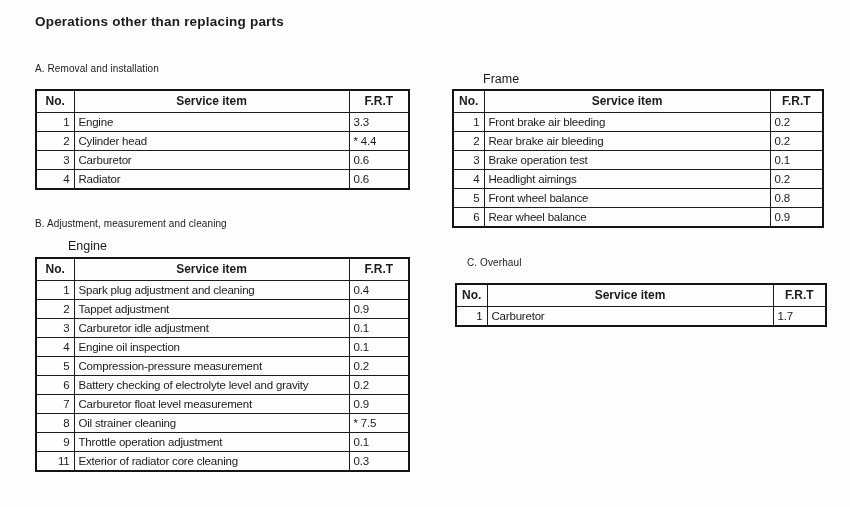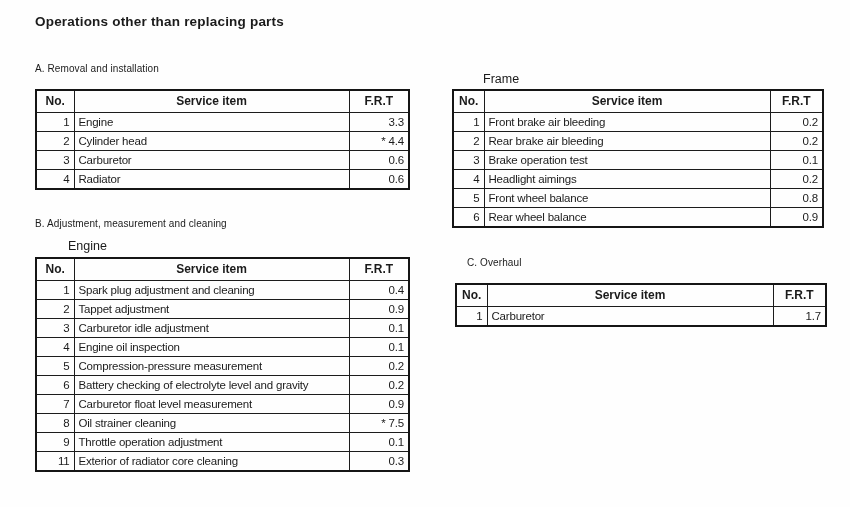--- a/index.html
+++ b/index.html
@@ -39,21 +39,21 @@
     line-height:15px;
   }
   table.frt td {
     font-size:11.5px;
     line-height:14px;
     padding:2px 4px;
     letter-spacing:-0.2px;
   }
   td.col-no { text-align:right; padding-right:5px; }
   td.col-item { text-align:left; padding-left:8px; }
-  td.col-frt { text-align:right; }
+  td.col-frt { text-align:left; }
   
   .tbl-left col.c-no { width:38px; }
   .tbl-left col.c-item { width:275px; }
   .tbl-left col.c-frt { width:60px; }
   
   .tbl-right col.c-no { width:31px; }
   .tbl-right col.c-item { width:286px; }
   .tbl-right col.c-frt { width:53px; }
 </style>
 </head>

